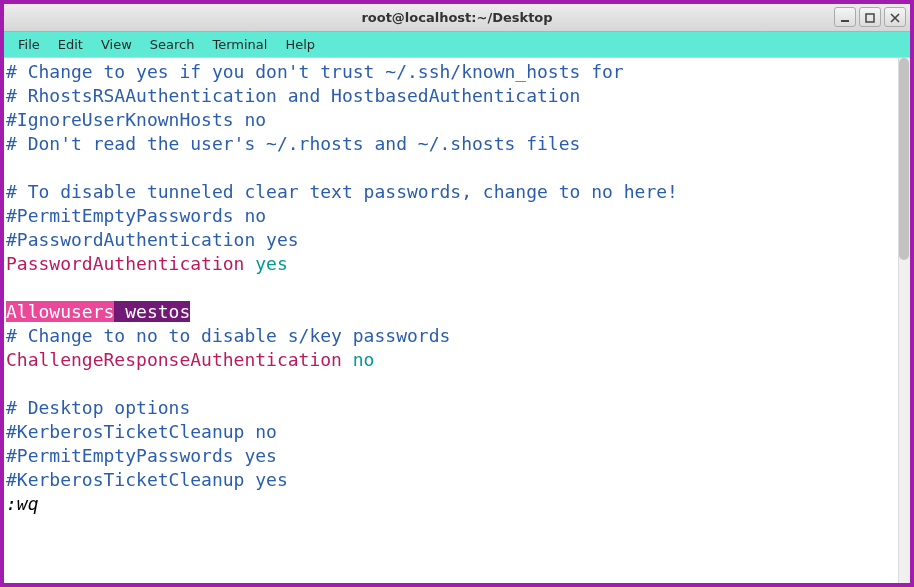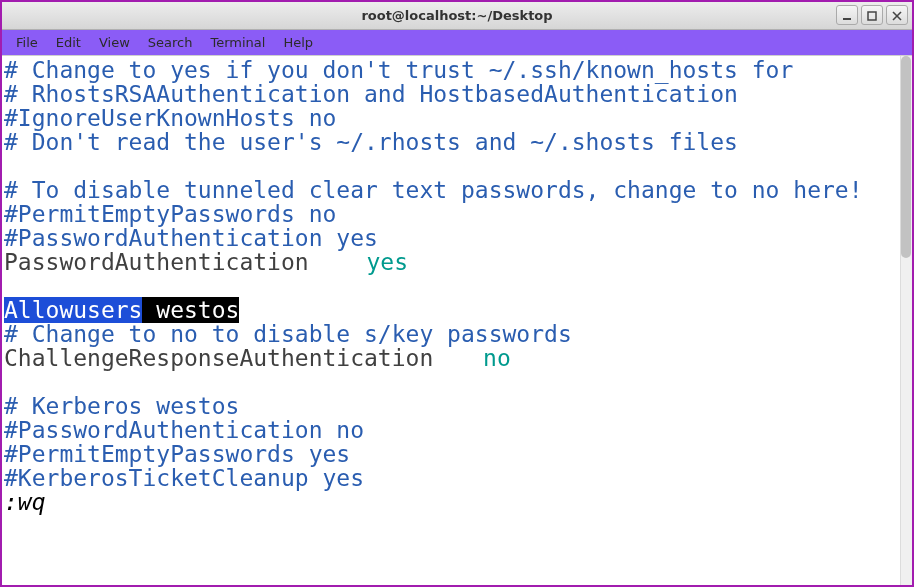--- a/index.html
+++ b/index.html
@@ -1,34 +1,34 @@
 <!DOCTYPE html>
 <html><head>
 <meta charset="utf-8">
 <style>
   * { margin: 0; padding: 0; box-sizing: border-box; }
   html, body { width: 914px; height: 587px; font-family: "DejaVu Sans", "Liberation Sans", sans-serif; background: #fff; overflow: hidden; }
-  .window { width: 914px; height: 587px; border: 2px solid #a21caf; display: flex; flex-direction: column; background: #fff; }
+  .window { width: 914px; height: 587px; border: 4px solid #a21caf; display: flex; flex-direction: column; background: #fff; }
   .titlebar { height: 28px; background: linear-gradient(to bottom, #ededed, #d6d6d6); border-bottom: 1px solid #b0b0b0; display: flex; align-items: center; position: relative; }
   .titlebar .title { flex: 1; text-align: center; font-weight: bold; font-size: 13px; color: #333; }
   .titlebar .wincontrols { position: absolute; right: 4px; top: 3px; display: flex; gap: 3px; }
   .winbtn { width: 22px; height: 20px; background: linear-gradient(to bottom,#f5f5f5,#dcdcdc); border: 1px solid #aaa; border-radius: 3px; display: flex; align-items: center; justify-content: center; cursor: pointer; }
   .winbtn svg { width: 10px; height: 10px; }
-  .menubar { height: 26px; background: #8b5cf6; border-bottom: 1px solid #cfcfcf; display: flex; align-items: center; padding: 0 6px; gap: 2px; font-size: 13px; color: #2b2b2b; }
+  .menubar { height: 26px; background: #5eead4; border-bottom: 1px solid #cfcfcf; display: flex; align-items: center; padding: 0 6px; gap: 2px; font-size: 13px; color: #2b2b2b; }
   .menuitem { padding: 3px 8px; cursor: pointer; border-radius: 2px; }
-  .terminal { flex: 1; background: #ffffff; padding: 0 0 0 0; font-family: "DejaVu Sans Mono","Liberation Mono","Menlo","Consolas",monospace; font-size: 23px; line-height: 24px; position: relative; }
+  .terminal { flex: 1; background: #ffffff; padding: 0 0 0 0; font-family: "DejaVu Sans Mono","Liberation Mono","Menlo","Consolas",monospace; font-size: 18px; line-height: 24px; position: relative; }
   .terminal .lines { position: absolute; top: 2px; left: 2px; right: 14px; }
   .line { white-space: pre; height: 24px; }
   .c-comment { color: #2a5db0; }
-  .c-key { color: #404040; }
-  .c-val-yes { color: #009a8e; margin-left: 44px; }
-  .c-val-no { color: #009a8e; margin-left: 36px; }
+  .c-key { color: #be185d; }
+  .c-val-yes { color: #009a8e; }
+  .c-val-no { color: #009a8e; }
   .c-cmd { color: #000; font-style: italic; }
-  .hl-key { background: #1d4ed8; color: #fff; padding: 0 0px; }
-  .hl-val { background: #000000; color: #fff; padding: 0 0px; }
+  .hl-key { background: #ec4899; color: #fff; padding: 0 0px; }
+  .hl-val { background: #701a75; color: #fff; padding: 0 0px; }
   .scrollbar { position: absolute; right: 0; top: 0; bottom: 0; width: 12px; background: #f0f0f0; border-left: 1px solid #dcdcdc; }
   .scroll-thumb { position: absolute; right: 1px; width: 10px; top: 0; height: 200px; background: #c2c2c2; border-radius: 5px; }
 </style>
 </head>
 <body>
 
 <div class="window">
   <div class="titlebar">
     <div class="title">root@localhost:~/Desktop</div>
     <div class="wincontrols">
@@ -75,22 +75,22 @@
         <div class="line"><span> </span></div>
         <div class="line"><span class="c-comment"># To disable tunneled clear text passwords, change to no here!</span></div>
         <div class="line"><span class="c-comment">#PermitEmptyPasswords no</span></div>
         <div class="line"><span class="c-comment">#PasswordAuthentication yes</span></div>
         <div class="line"><span class="c-key">PasswordAuthentication </span><span class="c-val-yes">yes</span></div>
         <div class="line"><span> </span></div>
         <div class="line"><span class="hl-key">Allowusers</span><span class="hl-val"> westos</span></div>
         <div class="line"><span class="c-comment"># Change to no to disable s/key passwords</span></div>
         <div class="line"><span class="c-key">ChallengeResponseAuthentication </span><span class="c-val-no">no</span></div>
         <div class="line"><span> </span></div>
-        <div class="line"><span class="c-comment"># Kerberos westos</span></div>
-        <div class="line"><span class="c-comment">#PasswordAuthentication no</span></div>
+        <div class="line"><span class="c-comment"># Desktop options</span></div>
+        <div class="line"><span class="c-comment">#KerberosTicketCleanup no</span></div>
         <div class="line"><span class="c-comment">#PermitEmptyPasswords yes</span></div>
         <div class="line"><span class="c-comment">#KerberosTicketCleanup yes</span></div>
         <div class="line"><span class="c-cmd">:wq</span></div>
       </div>
     <div class="scrollbar">
       <div class="scroll-thumb" id="thumb" style="top: 0px; height: 201.78px;"></div>
     </div>
   </div>
 </div>
 

